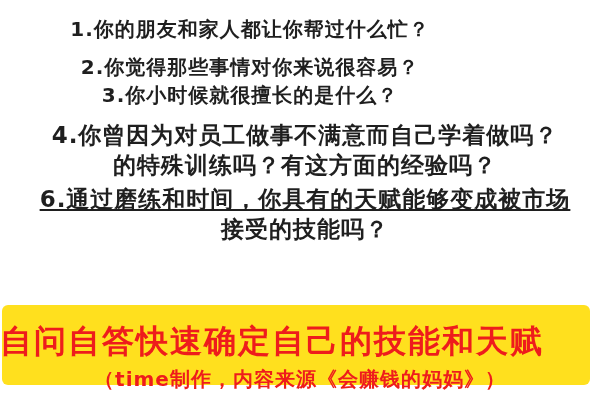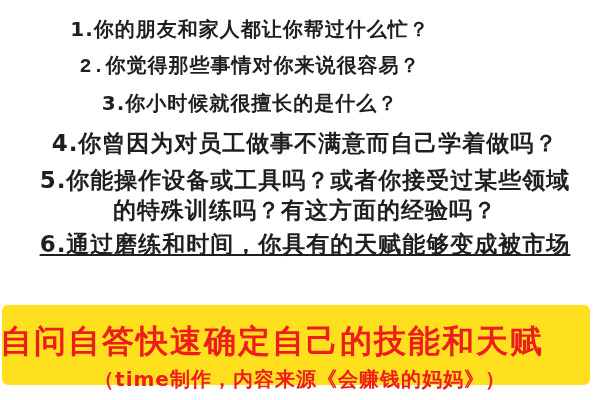--- a/index.html
+++ b/index.html
@@ -31,22 +31,22 @@
   }
   .qline {
     white-space: nowrap;
     text-align: center;
     letter-spacing: 1px;
   }
   .q-sm { font-size: 20px; line-height: 26px; }
   .q-lg { font-size: 23px; line-height: 28px; }
   .shift-l { transform: translateX(-50px); }
   .shift-r { transform: translateX(5px); }
-  .gap12 { margin-top: 12px; font-family: Liberation Mono, monospace; }
-  .gap10 { margin-top: 10px; }
+  .gap12 { margin-top: 12px; }
+  .gap10 { margin-top: 2px; }
   .gap13 { margin-top: 13px; text-align: right; }
   .gap9  { margin-top: 9px; }
   .gap2  { margin-top: 2px; }
   .gap6  { margin-top: 6px; text-decoration: underline; }
   .banner {
     position: absolute;
     left: 2px; top: 305px;
     width: 588px; height: 80px;
     background: var(--yellow);
     border-radius: 6px;
@@ -77,23 +77,23 @@
 </head>
 <body>
 
 <div class="canvas">
 
   <div class="questions">
     <div class="qline q-sm shift-l">1.你的朋友和家人都让你帮过什么忙？</div>
     <div class="qline q-sm shift-l gap12">2.你觉得那些事情对你来说很容易？</div>
     <div class="qline q-sm shift-l gap10">3.你小时候就很擅长的是什么？</div>
     <div class="qline q-lg shift-r gap13">4.你曾因为对员工做事不满意而自己学着做吗？</div>
-    <div class="qline q-lg shift-r gap9">5.你能操作设备或工具吗？或者你接受过某些领域</div>
     <div class="qline q-lg shift-r gap2">的特殊训练吗？有这方面的经验吗？</div>
     <div class="qline q-lg shift-r gap6">6.通过磨练和时间，你具有的天赋能够变成被市场</div>
+    <div class="qline q-lg shift-r gap2">接受的技能吗？</div>
   </div>
 
   <div class="banner"></div>
 
   <div class="banner-title">自问自答快速确定自己的技能和天赋</div>
 
   <div class="credit-line">（time制作，内容来源《会赚钱的妈妈》）</div>
 
 </div>
 

